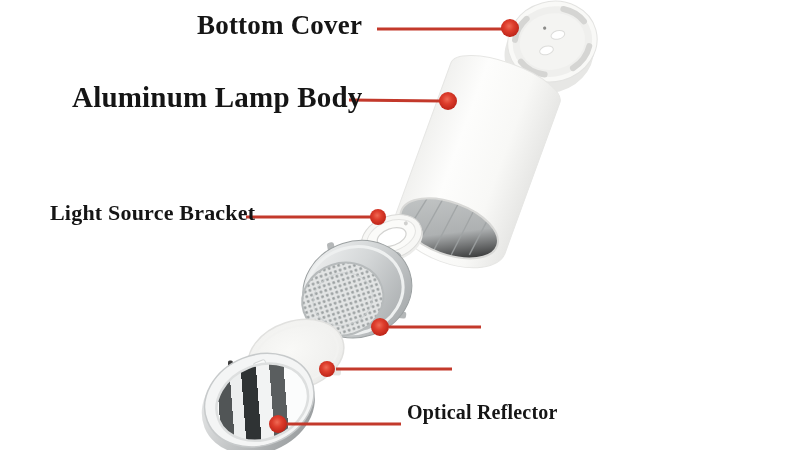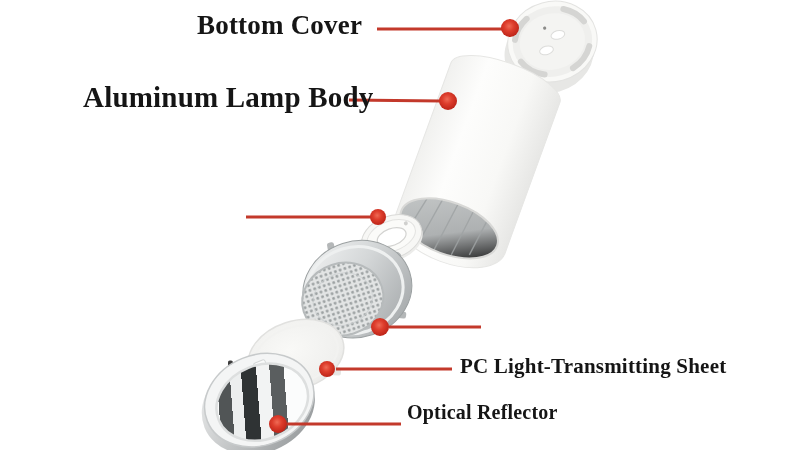--- a/index.html
+++ b/index.html
@@ -6,21 +6,21 @@
   .stage{
     position:relative;width:800px;height:450px;background:#ffffff;
     overflow:hidden;font-family:"Liberation Serif","DejaVu Serif",serif;
   }
   .art{position:absolute;left:0;top:0;}
   .label{
     position:absolute;font-weight:700;color:#151515;white-space:nowrap;
     line-height:1.05;letter-spacing:0.2px;
   }
   .lbl-bottom-cover   {left:197px;top:11px;font-size:27px;text-align:right;}
-  .lbl-lamp-body      {left:83px;top:82px;font-size:29px;}
+  .lbl-lamp-body      {left:72px;top:82px;font-size:29px;}
   .lbl-bracket        {left:50px;top:201px;font-size:22px;}
   .lbl-optical-len    {left:489px;top:305px;font-size:28px;}
   .lbl-pc-sheet       {left:460px;top:355px;font-size:21px;}
   .lbl-reflector      {left:407px;top:402px;font-size:20px;}
 </style>
 </head>
 <body>
 
 <div class="stage">
 
@@ -156,15 +156,15 @@
       <circle cx="448" cy="101" r="9"></circle>
       <circle cx="378" cy="217" r="8"></circle>
       <circle cx="380" cy="327" r="9"></circle>
       <circle cx="327" cy="369" r="8"></circle>
       <circle cx="278" cy="424" r="9"></circle>
     </g>
   </svg>
 
   <div class="label lbl-bottom-cover">Bottom Cover</div>
   <div class="label lbl-lamp-body">Aluminum Lamp Body</div>
-  <div class="label lbl-pc-sheet">PC Light-Transmitting Sheet</div>
+  <div class="label lbl-bracket">Light Source Bracket</div>
   <div class="label lbl-reflector">Optical Reflector</div>
 </div>
 
 </body></html>

